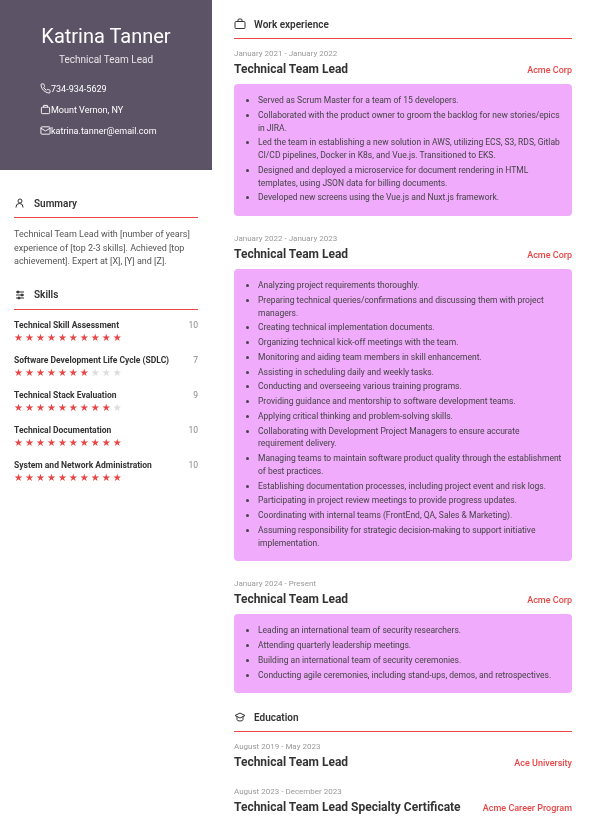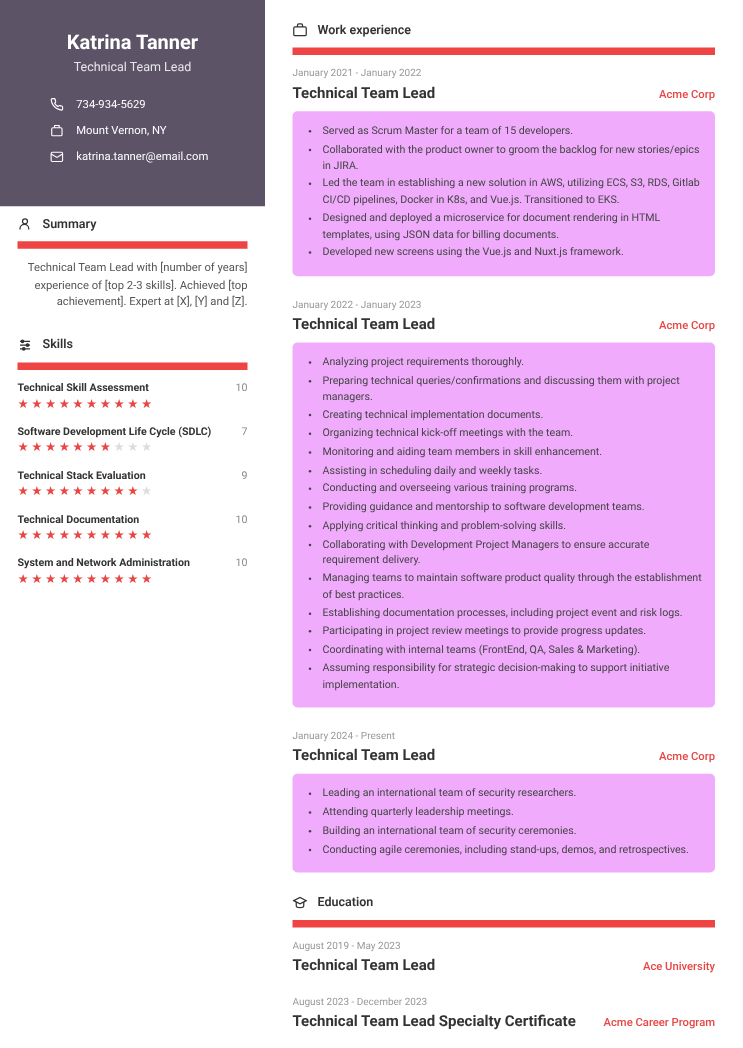--- a/index.html
+++ b/index.html
@@ -1,26 +1,26 @@
 <!DOCTYPE html>
 <html><head>
 <meta charset="utf-8">
 <style>
 *{margin:0;padding:0;box-sizing:border-box;}
 body{font-family:-apple-system,BlinkMacSystemFont,"Segoe UI",Roboto,sans-serif;font-size:9px;color:#333;background:#fff;width:594px;}
 .page{display:flex;}
 .sidebar{width:212px;flex-shrink:0;}
 .hero{background:#5c5366;color:#fff;padding:24px 18px 24px;text-align:center;}
-.name{font-size:16px;font-weight:700;margin-bottom:6px;}
+.name{font-size:20px;font-weight:400;margin-bottom:6px;}
 .title{font-size:10px;opacity:.85;margin-bottom:18px;}
 .contact{text-align:left;padding-left:22px;}
-.contact-item{display:flex;align-items:flex-end;gap:10px;margin-bottom:10px;font-size:9px;}
+.contact-item{display:flex;align-items:flex-end;margin-bottom:10px;font-size:9px;}
 .contact-item svg{width:11px;height:11px;flex-shrink:0;}
-.side-body{padding:8px 14px;text-align:right;}
-.sec-head{display:flex;align-items:center;gap:8px;border-bottom:6px solid #ef4444;padding-bottom:8px;margin-bottom:10px;}
+.side-body{padding:27px 14px;}
+.sec-head{display:flex;align-items:center;gap:8px;border-bottom:1px solid #ef4444;padding-bottom:8px;margin-bottom:10px;}
 .sec-head svg{width:12px;height:12px;}
 .sec-title{font-size:10px;font-weight:600;}
 .summary-text{font-size:9px;line-height:1.5;color:#555;margin-bottom:20px;}
 .skill{margin-bottom:12px;}
 .skill-row{display:flex;justify-content:space-between;align-items:baseline;margin-bottom:3px;}
 .skill-name{font-size:8.5px;font-weight:700;}
 .skill-score{font-size:8.5px;color:#888;}
 .stars{display:flex;gap:2px;}
 .star{color:#e84545;font-size:10px;line-height:1;}
 .star.empty{color:#ddd;}

